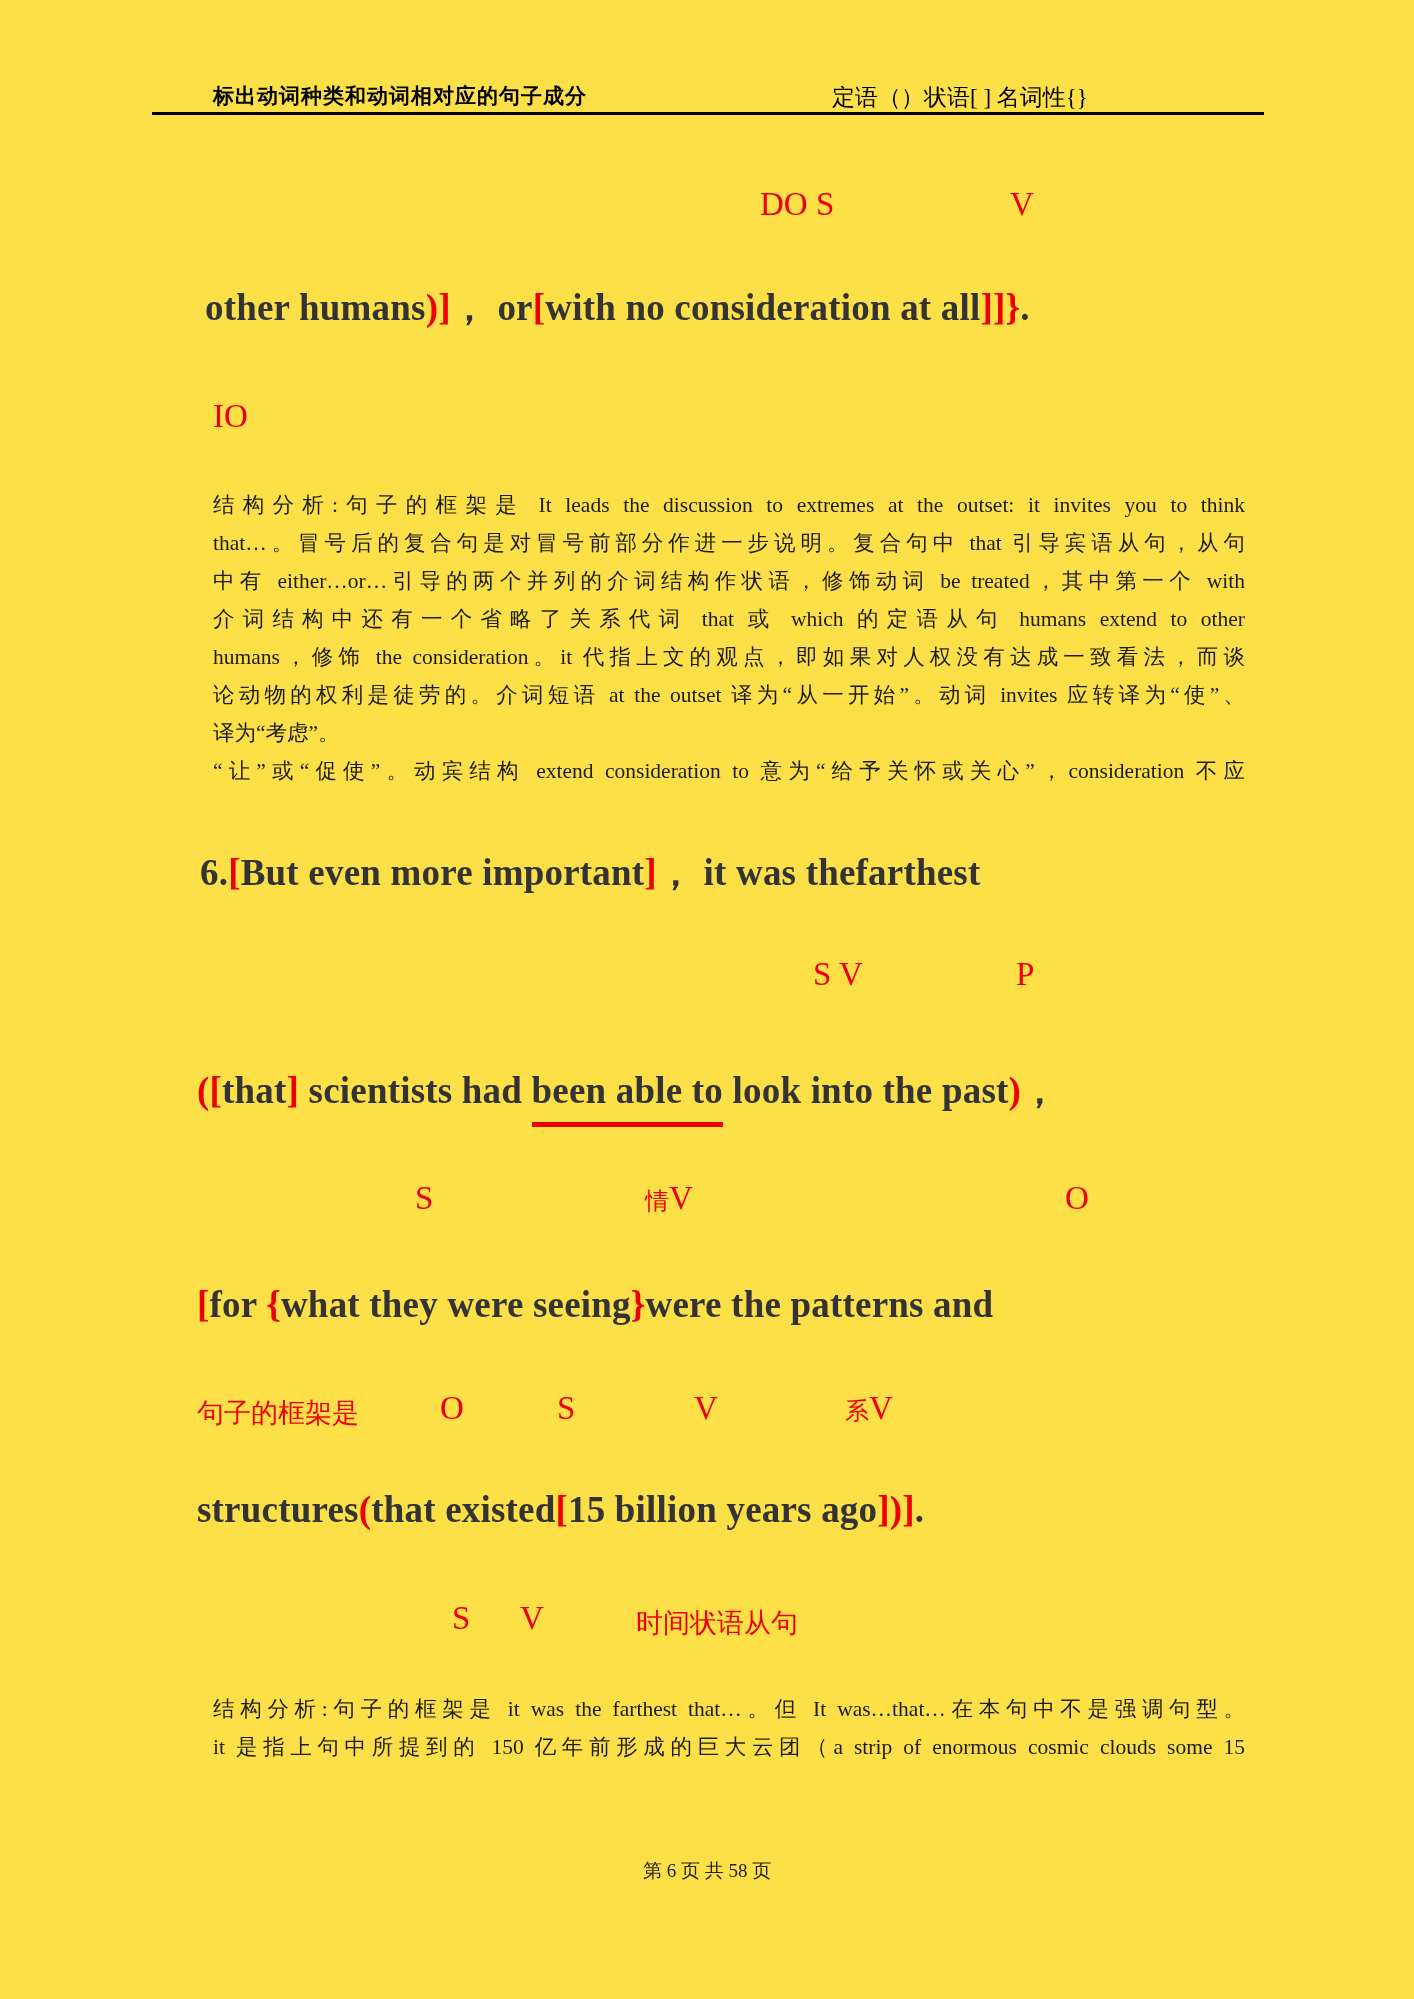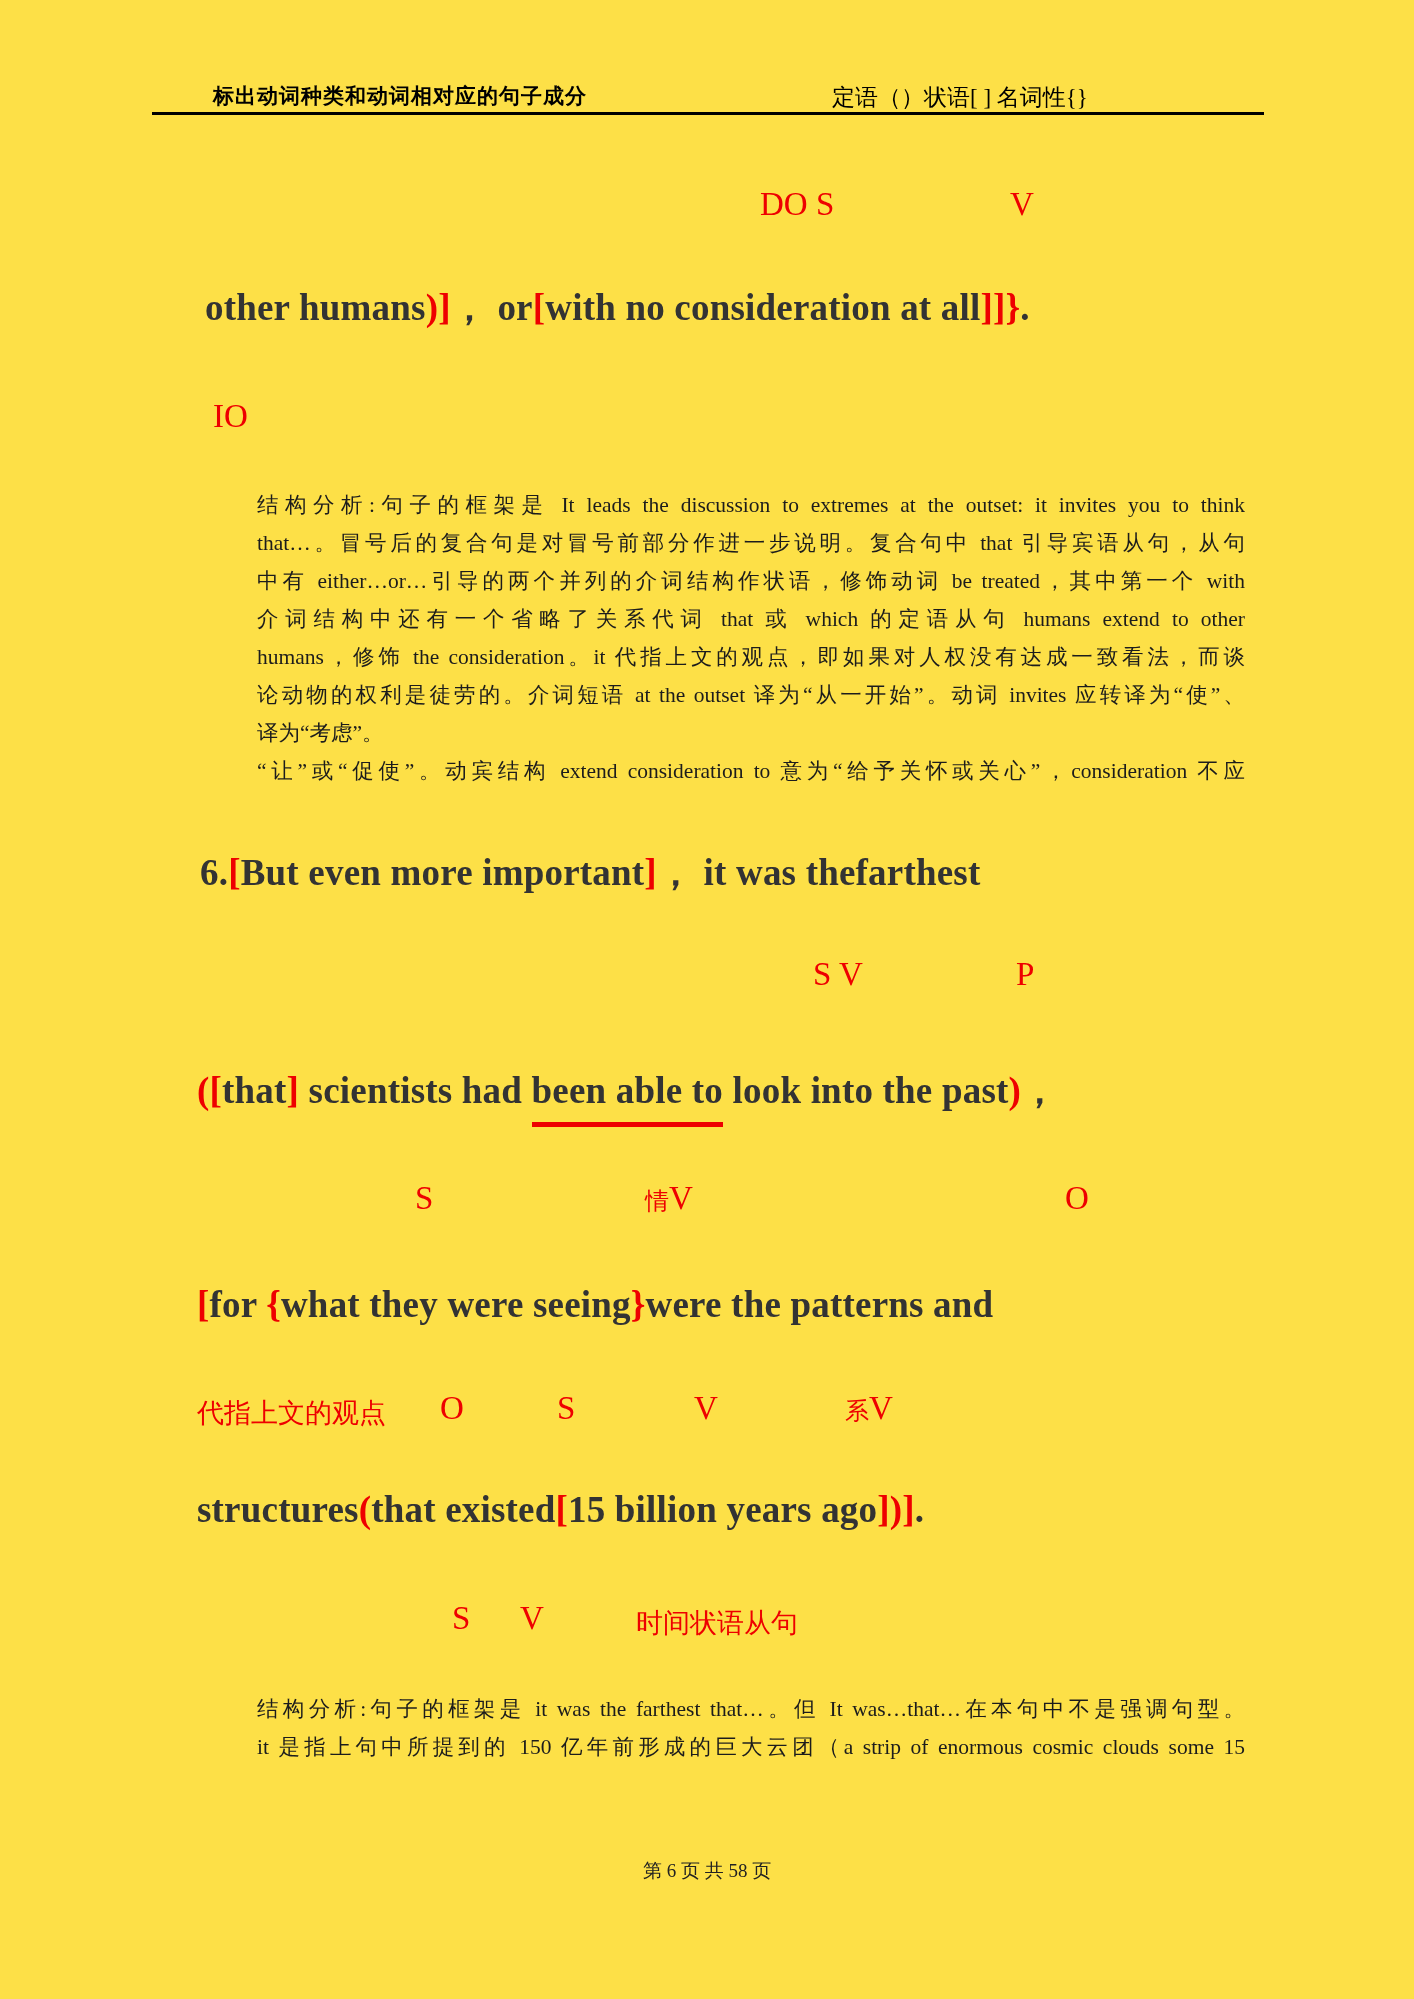--- a/index.html
+++ b/index.html
@@ -49,21 +49,20 @@
   .seg-u{border-bottom:5px solid var(--red);padding-bottom:11px;}
   
   .para{
     position:absolute;left:213px;width:1032px;
     font-size:21.5px;line-height:38px;color:var(--para);
   }
   .para .pline{
     text-align:justify;
     text-align-last:justify;
     white-space:normal;
-    margin-left:44px;
   }
   .para .pline.last{text-align-last:left;}
   
   .footer{
     position:absolute;left:0;top:1858px;width:100%;
     text-align:center;font-size:19px;color:#222;
     white-space:pre;
   }
 </style>
 </head>
@@ -108,21 +107,21 @@
 
   <div class="anno" style="top:1180px">
     <span style="left:415px">S</span>
     <span style="left:645px"><span class="cn-sm">情</span><span>V</span></span>
     <span style="left:1065px">O</span>
   </div>
 
   <div class="sent" style="top:1283px;left:197px"><span class="seg-r">[</span><span class="seg-k">for </span><span class="seg-r">{</span><span class="seg-k">what they were seeing</span><span class="seg-r">}</span><span class="seg-k">were the patterns and</span></div>
 
   <div class="anno" style="top:1390px">
-    <span class="cn" style="left:197px;top:5px">代指上文的观点</span>
+    <span class="cn" style="left:197px;top:5px">句子的框架是</span>
     <span style="left:440px">O</span>
     <span style="left:557px">S</span>
     <span style="left:694px">V</span>
     <span style="left:845px"><span class="cn-sm">系</span><span>V</span></span>
   </div>
 
   <div class="sent" style="top:1488px;left:197px"><span class="seg-k">structures</span><span class="seg-r">(</span><span class="seg-k">that existed</span><span class="seg-r">[</span><span class="seg-k">15 billion years ago</span><span class="seg-r">])]</span><span class="seg-k">.</span></div>
 
   <div class="anno" style="top:1600px">
     <span style="left:452px">S</span>

